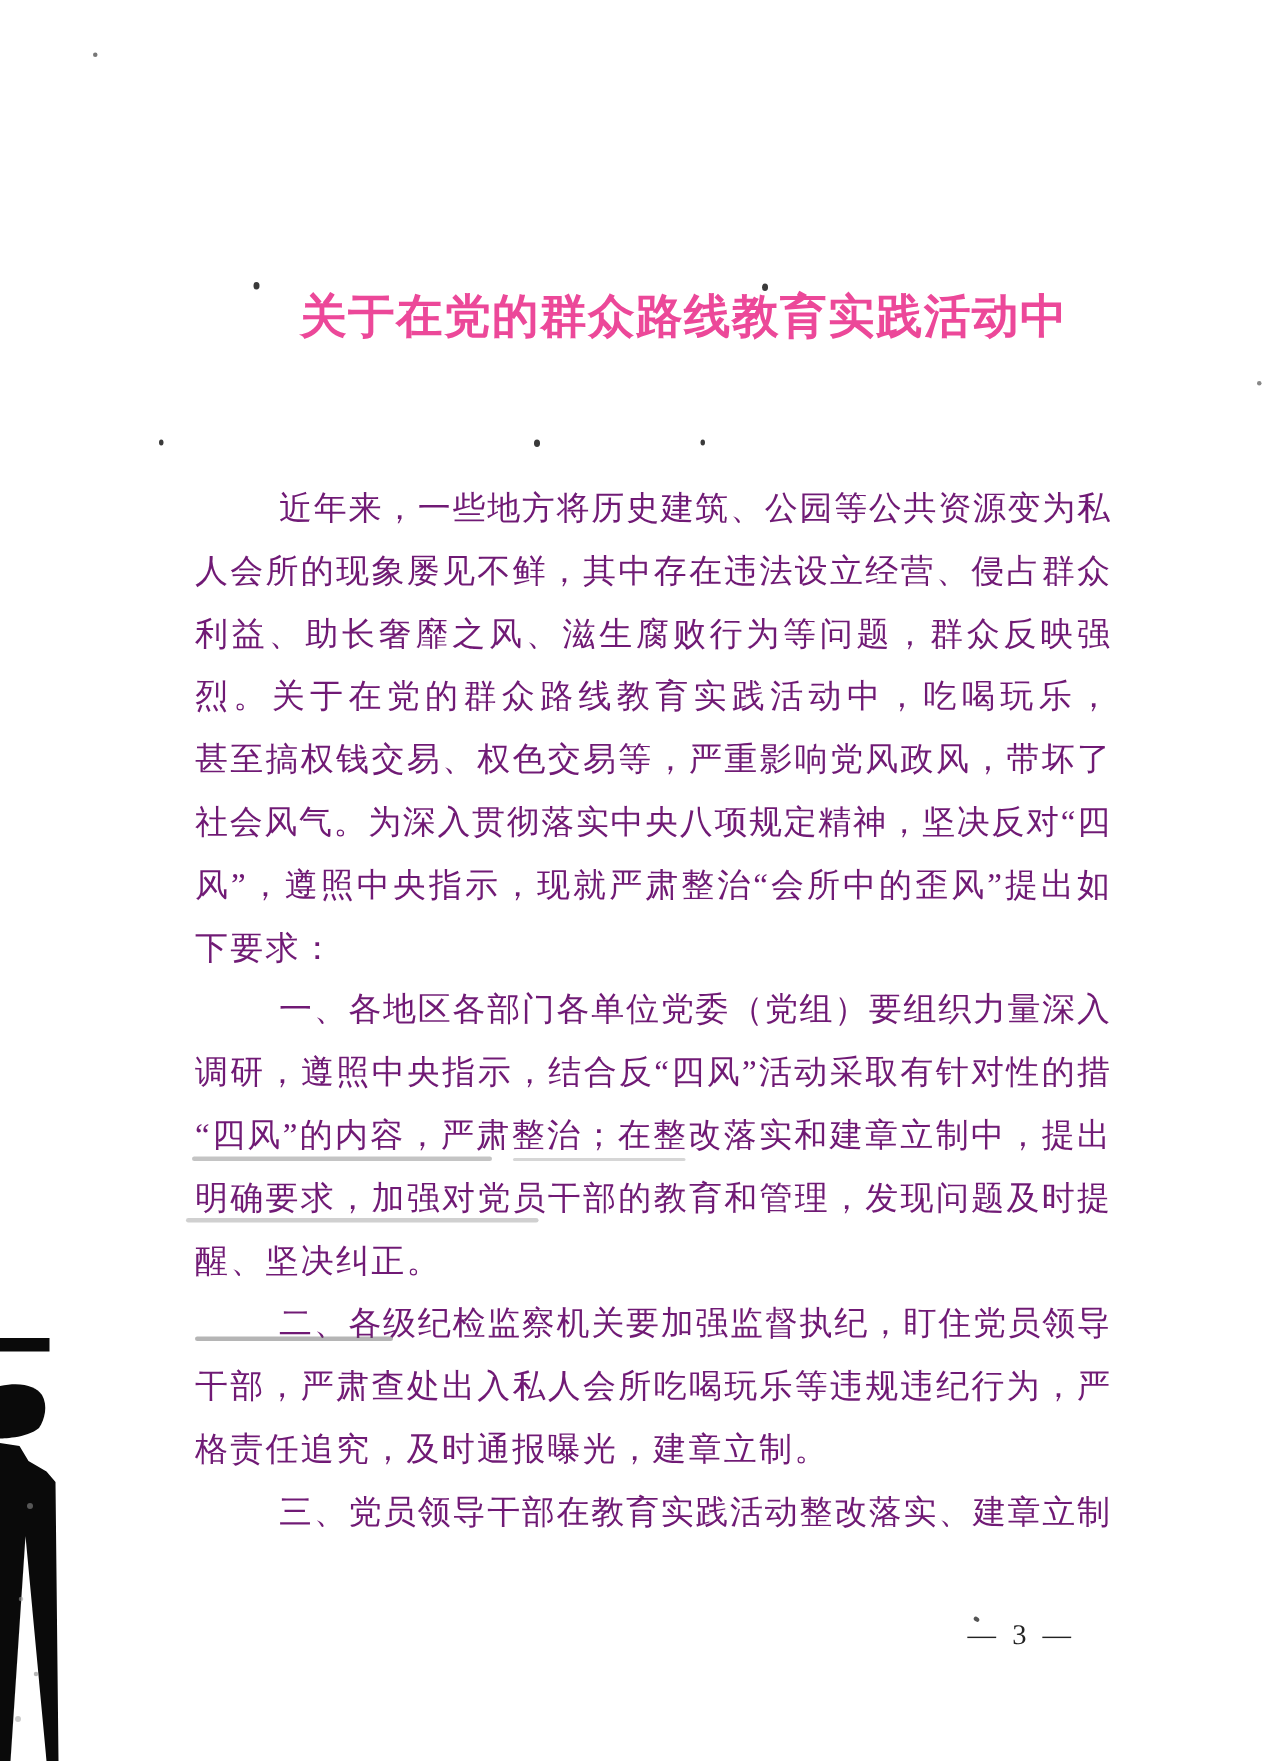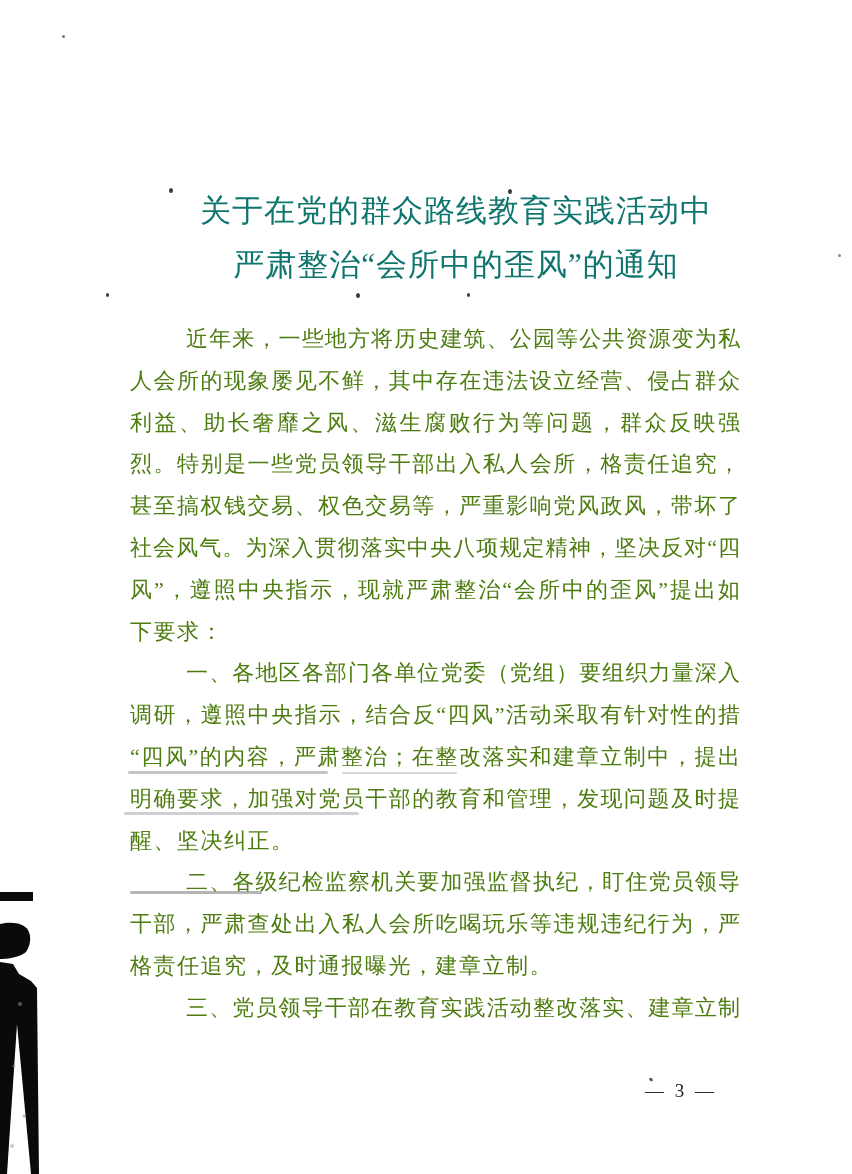--- a/index.html
+++ b/index.html
@@ -16,39 +16,39 @@
   
   .title-block {
     position: absolute;
     top: 184px;
     left: 150px;
     width: 612px;
     text-align: center;
   }
   .title-line {
     font-size: 31px;
-    font-weight: 400;
+    font-weight: 700;
     line-height: 54px;
     letter-spacing: 1px;
-    color: #0f766e;
+    color: #ec4899;
     white-space: nowrap;
   }
 
   
   .body-block {
     position: absolute;
     top: 318px;
     left: 130px;
     width: 610px;
   }
   .tline {
     height: 41.8px;
     line-height: 41.8px;
     font-size: 22px;
-    color: #4d7c0f;
+    color: #701a75;
     text-align: justify;
     text-align-last: justify;
     overflow: hidden;
   }
   .tline.indent { padding-left: 56px; }
   .tline.short {
     text-align: right;
     text-align-last: left;
     letter-spacing: 1.5px;
   }
@@ -109,28 +109,27 @@
     <path d="M0,78 L13,80 L19,90 L31,97 L37,104 L39,290 L0,290 Z" fill="#0a0a0a"></path>
     <path d="M17,140 L31,290 L7,290 Z" fill="#ffffff"></path>
     <circle cx="20" cy="120" r="2" fill="#888888" opacity="0.6"></circle>
     <circle cx="14" cy="182" r="1.5" fill="#999999" opacity="0.6"></circle>
     <circle cx="24" cy="232" r="1.5" fill="#888888" opacity="0.6"></circle>
     <circle cx="12" cy="262" r="2" fill="#aaaaaa" opacity="0.6"></circle>
   </svg>
 
   <div class="title-block">
     <div class="title-line">关于在党的群众路线教育实践活动中</div>
-    <div class="title-line">严肃整治“会所中的歪风”的通知</div>
   </div>
 
   <div class="body-block">
     <div class="tline indent">近年来，一些地方将历史建筑、公园等公共资源变为私</div>
     <div class="tline">人会所的现象屡见不鲜，其中存在违法设立经营、侵占群众</div>
     <div class="tline">利益、助长奢靡之风、滋生腐败行为等问题，群众反映强</div>
-    <div class="tline">烈。特别是一些党员领导干部出入私人会所，格责任追究，</div>
+    <div class="tline">烈。关于在党的群众路线教育实践活动中，吃喝玩乐，</div>
     <div class="tline">甚至搞权钱交易、权色交易等，严重影响党风政风，带坏了</div>
     <div class="tline">社会风气。为深入贯彻落实中央八项规定精神，坚决反对“四</div>
     <div class="tline">风”，遵照中央指示，现就严肃整治“会所中的歪风”提出如</div>
     <div class="tline short">下要求：</div>
 
     <div class="tline indent">一、各地区各部门各单位党委（党组）要组织力量深入</div>
     <div class="tline">调研，遵照中央指示，结合反“四风”活动采取有针对性的措</div>
     <div class="tline">“四风”的内容，严肃整治；在整改落实和建章立制中，提出</div>
     <div class="tline">明确要求，加强对党员干部的教育和管理，发现问题及时提</div>
     <div class="tline short">醒、坚决纠正。</div>

